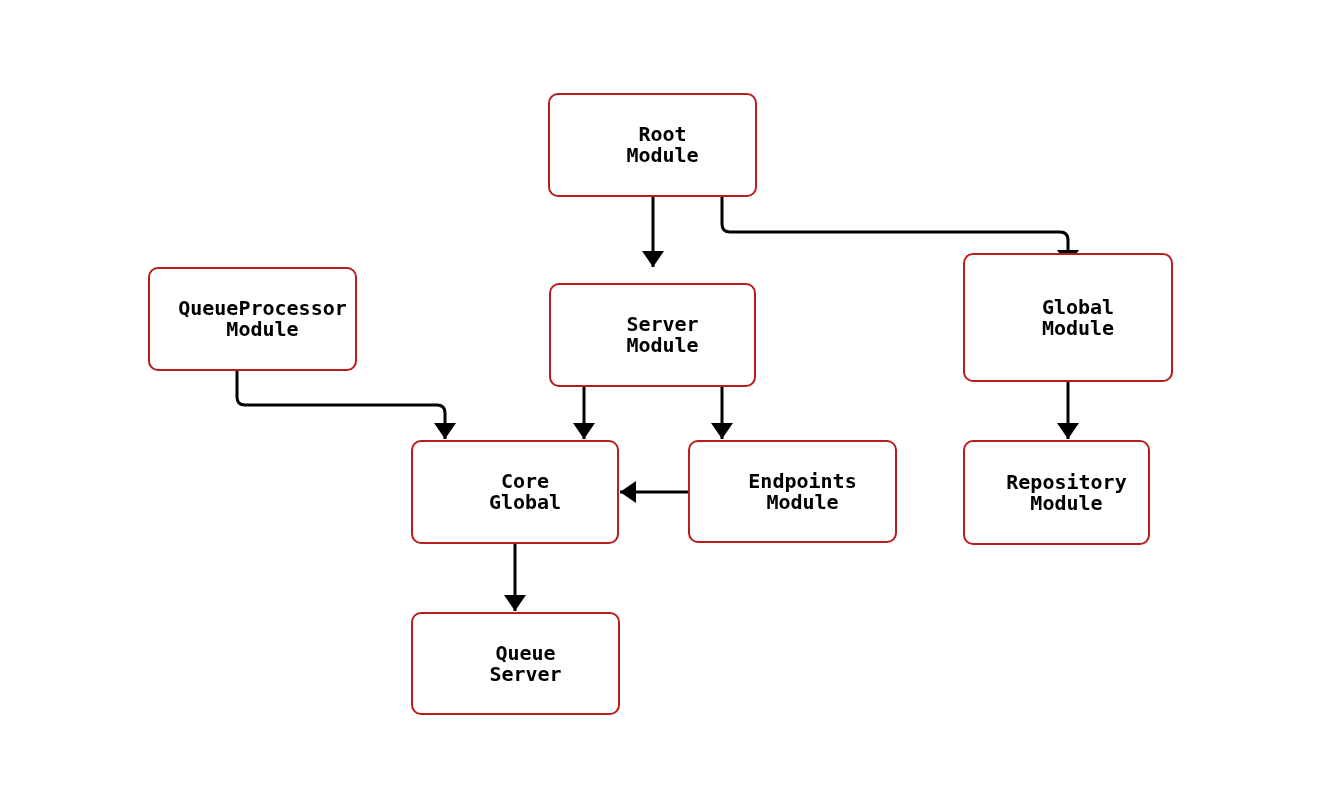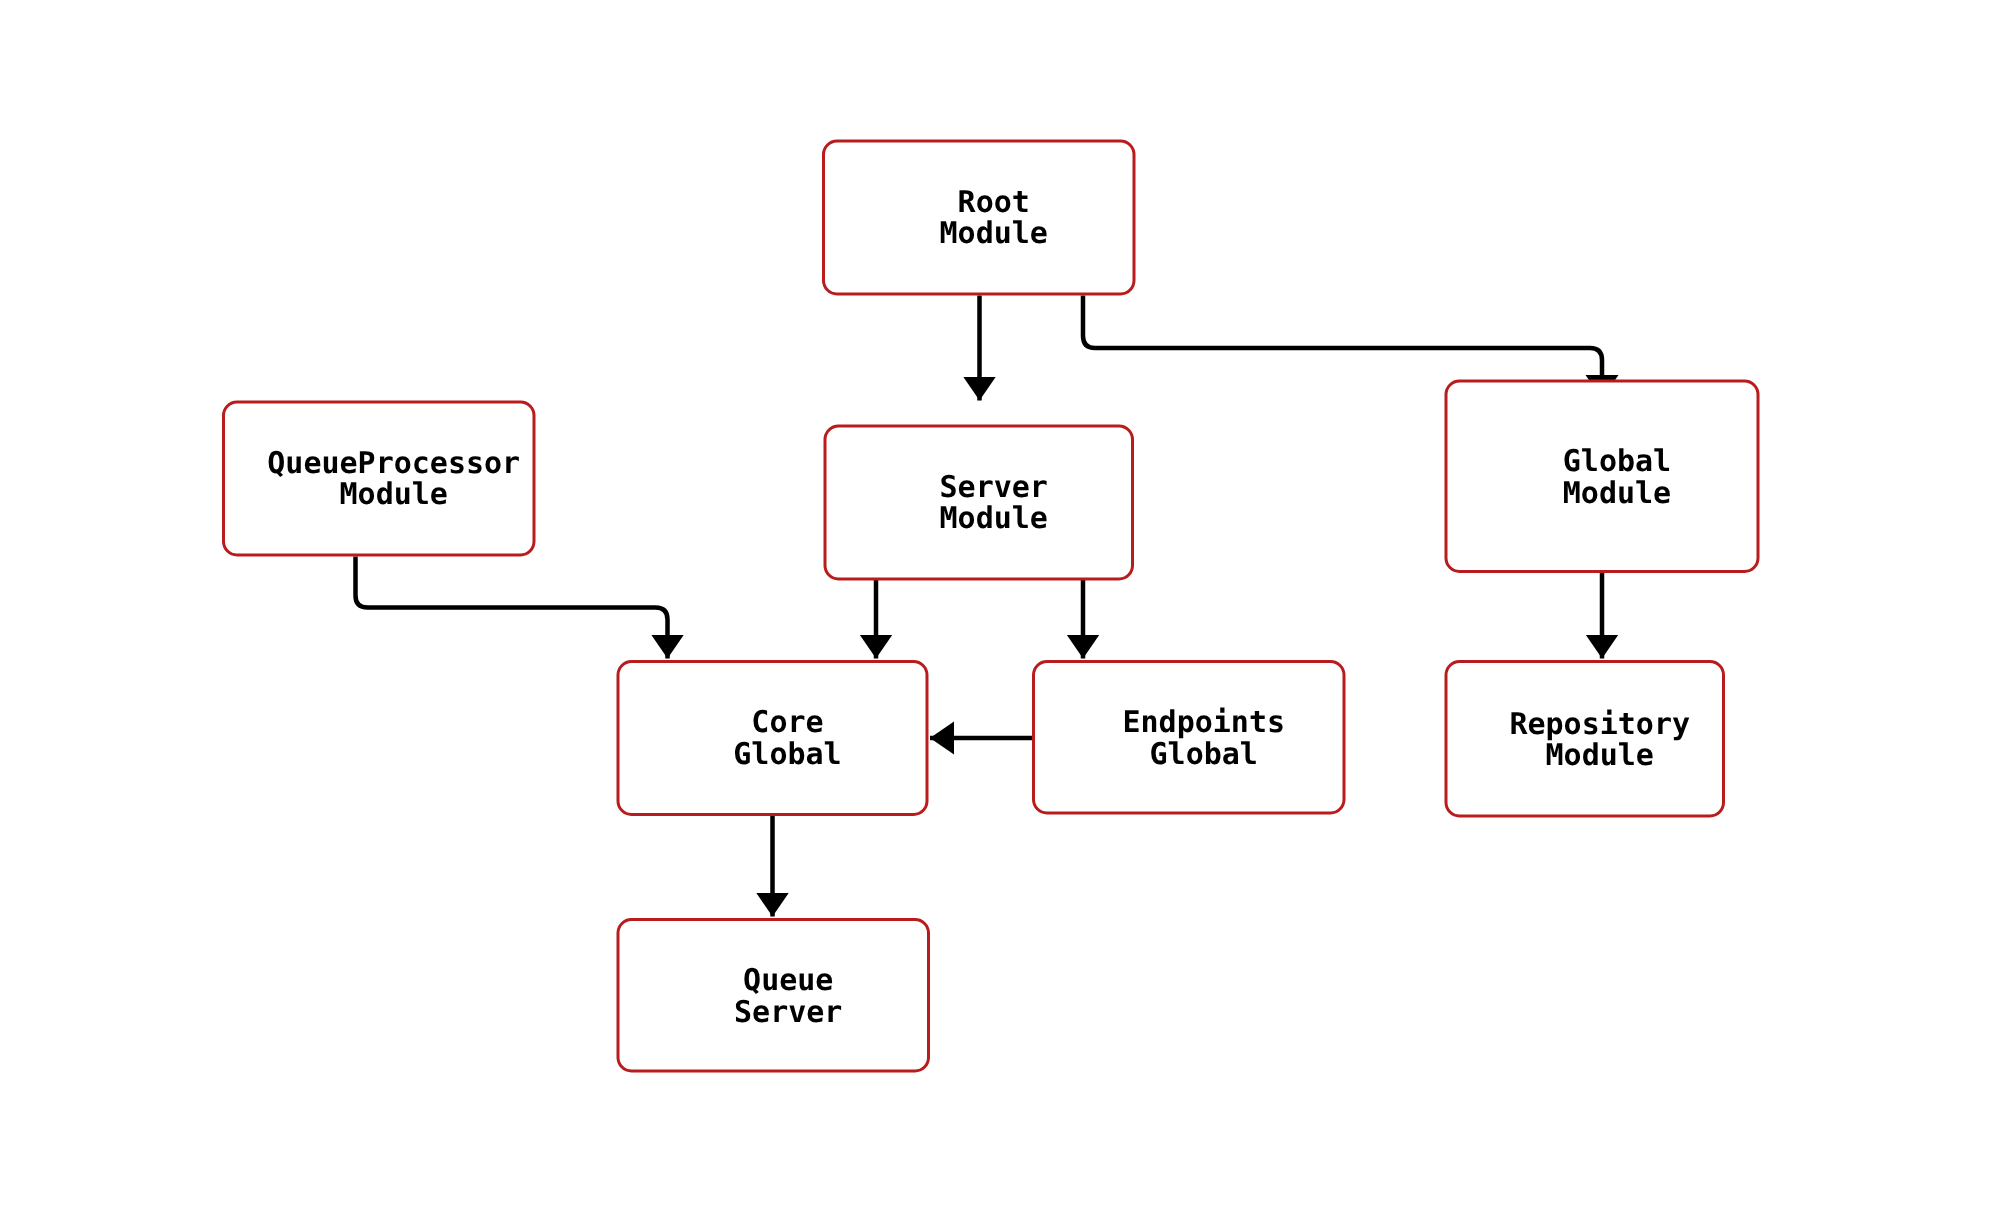--- a/index.html
+++ b/index.html
@@ -79,21 +79,21 @@
   <div class="node" style="left:549px; top:283px; width:207px; height:104px">Server
 Module</div>
 
   <div class="node" style="left:963px; top:253px; width:210px; height:129px">Global
 Module</div>
 
   <div class="node" style="left:411px; top:440px; width:208px; height:104px">Core
 Global</div>
 
   <div class="node" style="left:688px; top:440px; width:209px; height:103px">Endpoints
-Global</div>
+Module</div>
 
   <div class="node" style="left:963px; top:440px; width:187px; height:105px">Repository
 Module</div>
 
   <div class="node" style="left:411px; top:612px; width:209px; height:103px">Queue
 Server</div>
 
 </div>
 
 </body></html>

